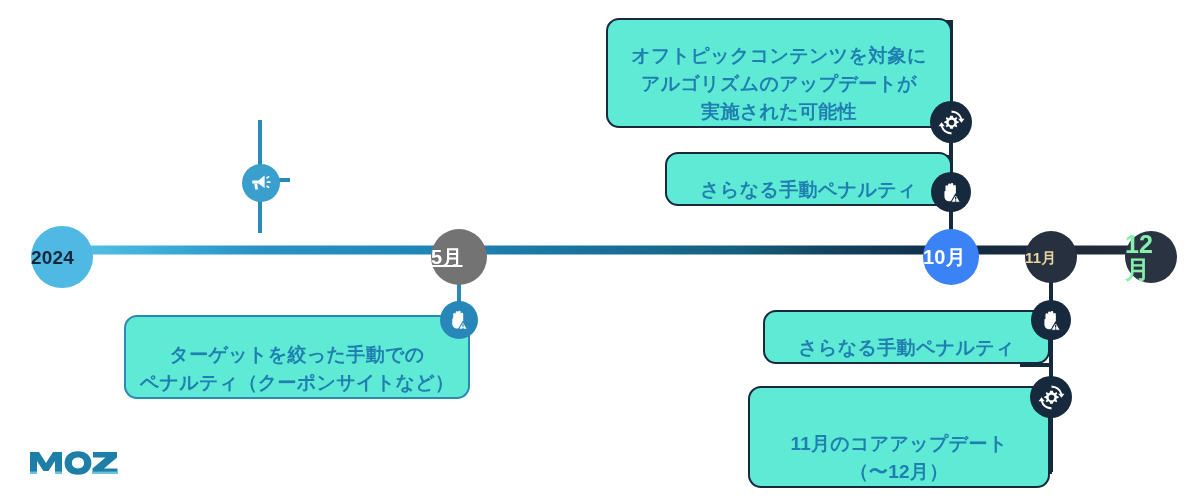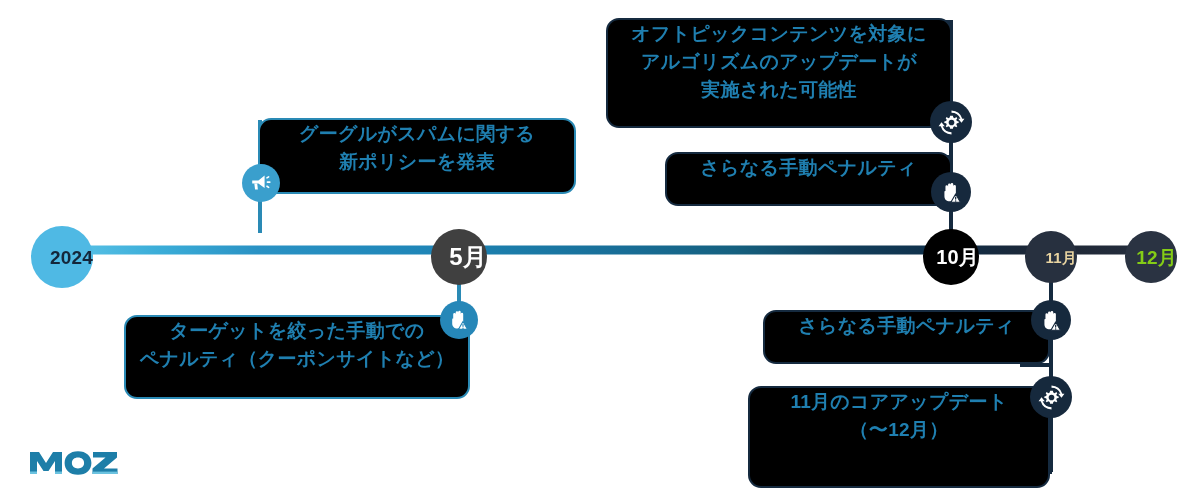--- a/index.html
+++ b/index.html
@@ -37,42 +37,42 @@
         #1e2736 90%,
         #242d3c 100%);
   }
 
   
   .node{
     position:absolute;
     border-radius:50%;
     display:flex;
     align-items:center;
-    justify-content:flex-end;
+    justify-content:flex-start;
     font-weight:bold;
     line-height:1;
     letter-spacing:.2px;
     transform:translate(-50%,-50%);
     z-index:6;
   }
   .node.n-2024{width:62px;height:62px;background:#4fb9e4;color:#14263a;font-size:19px;}
   .node.n-mar {width:56px;height:56px;background:#2b8fbf;color:#ffffff;font-size:20px;}
-  .node.n-may {width:56px;height:56px;background:#404040;color:#ffffff;font-size:24px;}
-  .node.n-oct {width:56px;height:56px;background:#000000;color:#ffffff;font-size:20px;}
+  .node.n-may {width:56px;height:56px;background:#737373;color:#ffffff;font-size:20px;text-decoration:underline;}
+  .node.n-oct {width:56px;height:56px;background:#3b82f6;color:#ffffff;font-size:20px;}
   .node.n-nov {width:52px;height:52px;background:#27303f;color:#e9d4a1;font-size:15px;}
-  .node.n-dec {width:52px;height:52px;background:#2a3342;color:#84cc16;font-size:19px;}
+  .node.n-dec {width:52px;height:52px;background:#2a3342;color:#86efac;font-size:25px;}
 
   
   .callout{
     position:absolute;
     box-sizing:border-box;
-    background:#000000;
+    background:#5eead4;
     border-radius:13px;
     display:flex;
-    align-items:flex-start;
+    align-items:flex-end;
     justify-content:center;
     text-align:center;
     z-index:5;
   }
   .callout .txt{
     font-size:19px;
     font-weight:bold;
     line-height:1.48;
     letter-spacing:.3px;
     white-space:pre-line;
@@ -126,24 +126,20 @@
   <div class="conn l" style="left:457px;top:320px;width:4px;height:74px;"></div>
 
   <div class="conn d" style="left:949px;top:20px;width:4px;height:215px;"></div>
   <div class="conn d" style="left:860px;top:20px;width:92px;height:4px;"></div>
   <div class="conn d" style="left:920px;top:155px;width:32px;height:4px;"></div>
 
   <div class="conn d" style="left:1049px;top:282px;width:4px;height:190px;"></div>
   <div class="conn d" style="left:1020px;top:363px;width:32px;height:4px;"></div>
   <div class="conn d" style="left:1020px;top:470px;width:32px;height:4px;"></div>
 
-  <div class="callout light" style="left:258px;top:118px;width:318px;height:76px;">
-    <div class="txt">グーグルがスパムに関する
-新ポリシーを発表</div>
-  </div>
 
   <div class="callout light" style="left:124px;top:315px;width:346px;height:84px;">
     <div class="txt">ターゲットを絞った手動での
 ペナルティ（クーポンサイトなど）</div>
   </div>
 
   <div class="callout dark" style="left:606px;top:18px;width:346px;height:110px;">
     <div class="txt">オフトピックコンテンツを対象に
 アルゴリズムのアップデートが
 実施された可能性</div>

